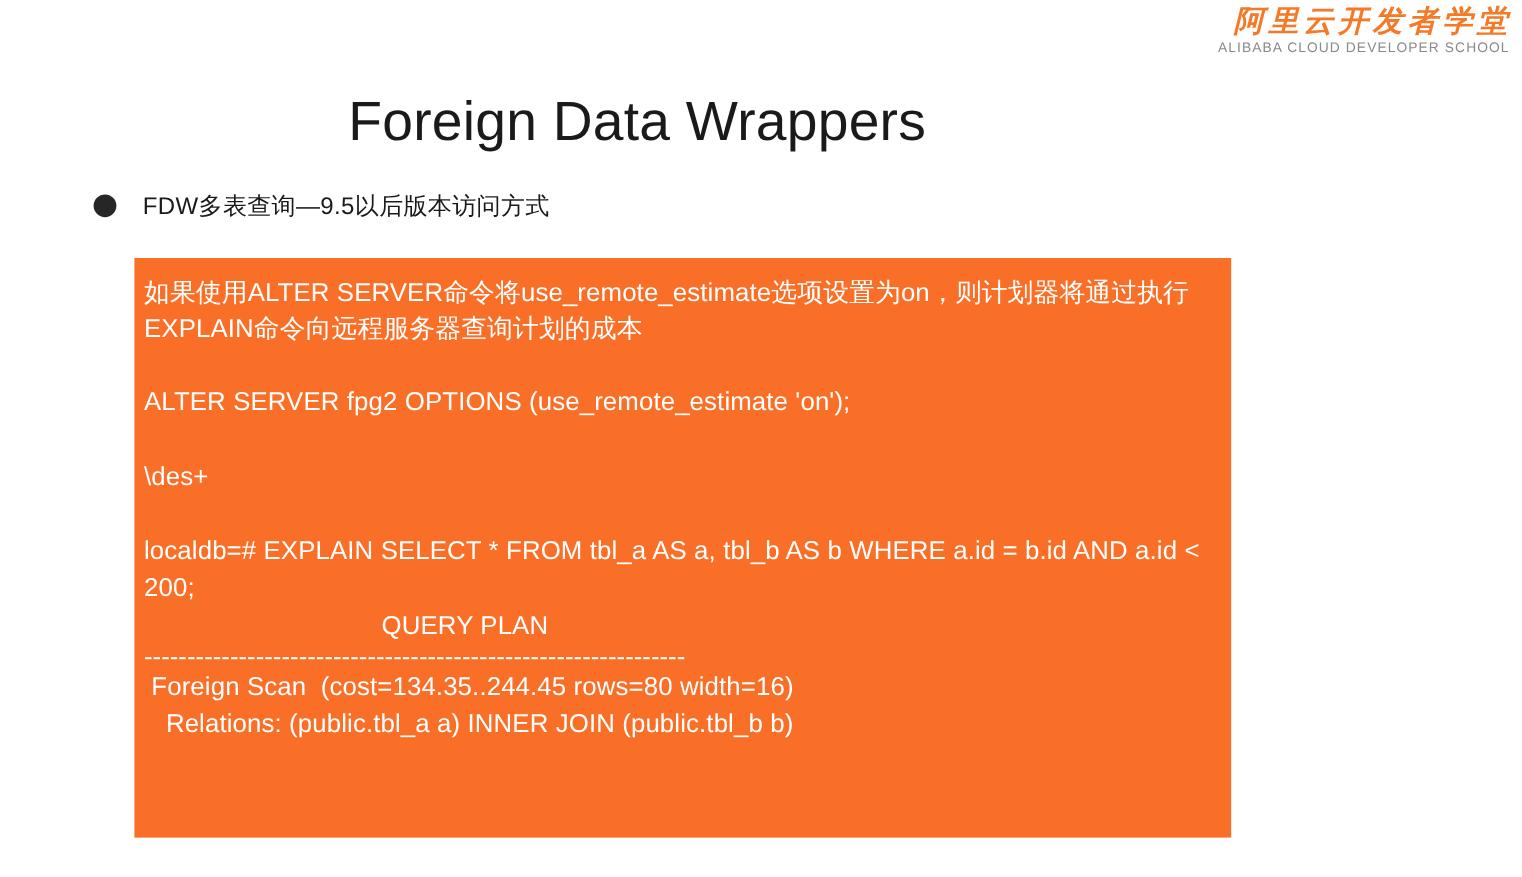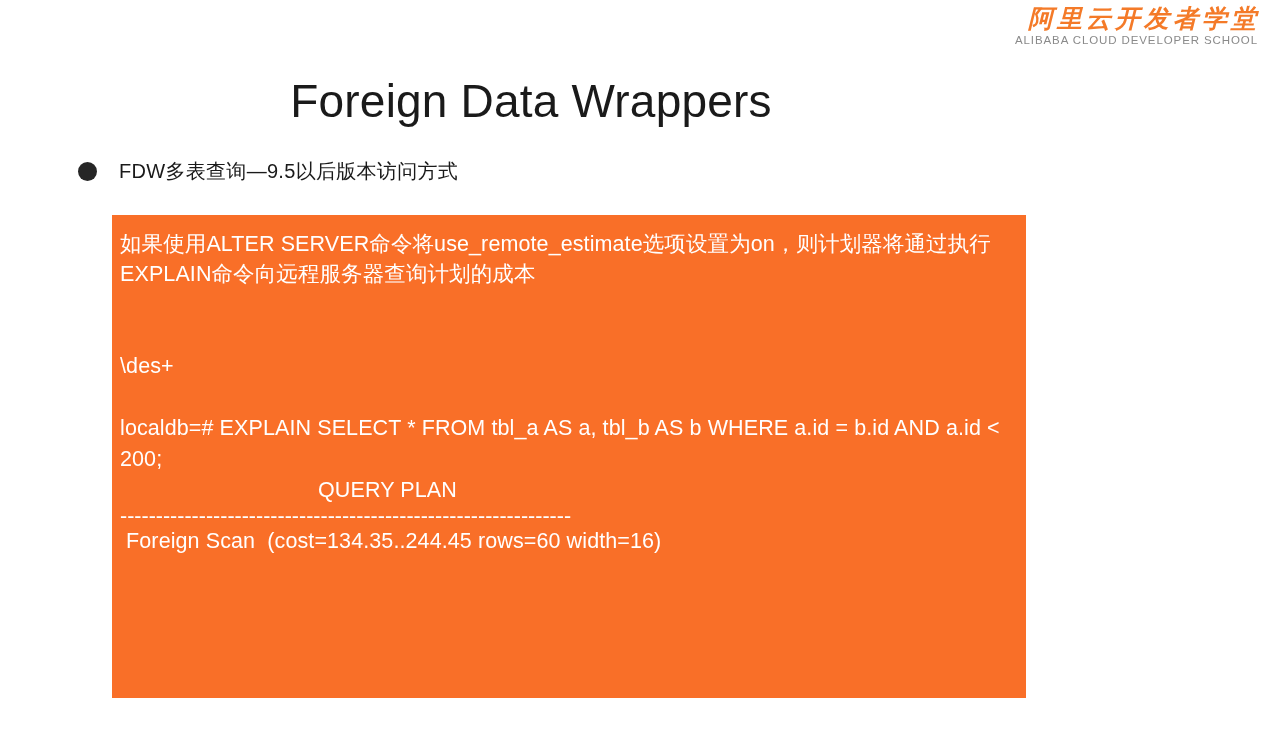--- a/index.html
+++ b/index.html
@@ -125,20 +125,22 @@
 <div class="slide-title">Foreign Data Wrappers</div>
 
 <div class="bullet-row">
   <span class="bullet-dot"></span>
   <span class="bullet-text">FDW多表查询—9.5以后版本访问方式</span>
 </div>
 
 <div class="code-panel">
   <div class="code-line para">如果使用ALTER SERVER命令将use_remote_estimate选项设置为on，则计划器将通过执行EXPLAIN命令向远程服务器查询计划的成本</div>
   <div class="code-line blank"></div>
+  <div class="code-line">ALTER SERVER fpg2 OPTIONS (use_remote_estimate 'on');</div>
   <div class="code-line blank"></div>
   <div class="code-line">\des+</div>
   <div class="code-line blank"></div>
   <div class="code-line">localdb=# EXPLAIN SELECT * FROM tbl_a AS a, tbl_b AS b WHERE a.id = b.id AND a.id &lt; 200;</div>
   <div class="code-line indent-query">QUERY PLAN</div>
   <div class="code-line dashes">---------------------------------------------------------------</div>
-  <div class="code-line"> Foreign Scan  (cost=134.35..244.45 rows=60 width=16)</div>
+  <div class="code-line"> Foreign Scan  (cost=134.35..244.45 rows=80 width=16)</div>
+  <div class="code-line">   Relations: (public.tbl_a a) INNER JOIN (public.tbl_b b)</div>
 </div>
 
 </body></html>

